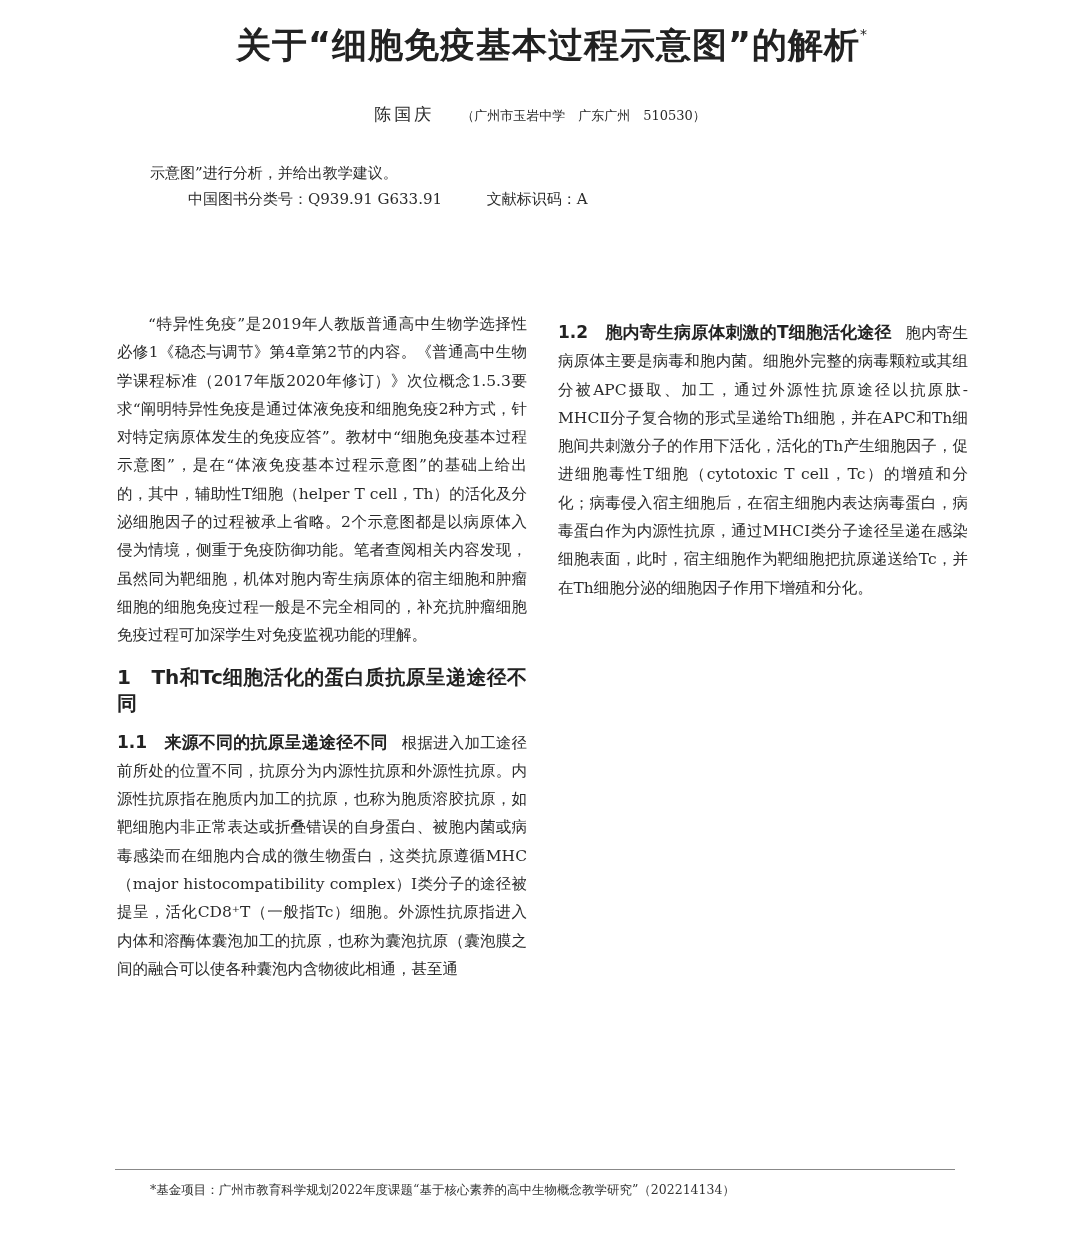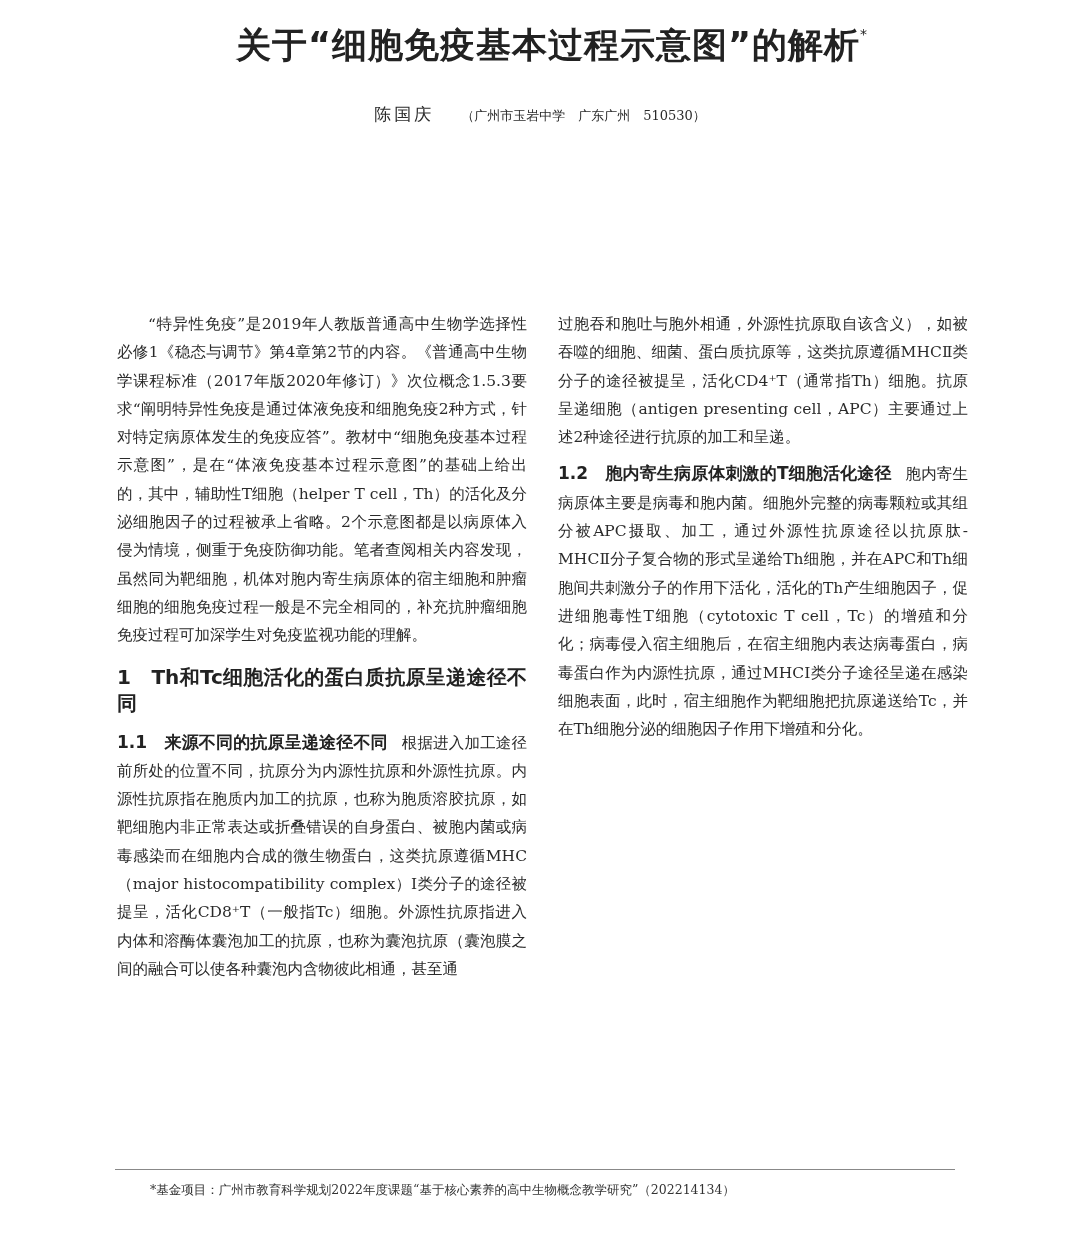--- a/index.html
+++ b/index.html
@@ -30,27 +30,31 @@
 <body>
 
 <div class="title"><span>关于“细胞免疫基本过程示意图”的解析</span><sup>*</sup></div>
 
 <div class="author-line">
   <span class="author-name">陈国庆</span>
   <span class="affil">（广州市玉岩中学　广东广州　510530）</span>
 </div>
 
 <div class="abstract">
+  <div class="row">示意图”进行分析，并给出教学建议。</div>
+  <div class="row indent">
+    <span>中国图书分类号：Q939.91  G633.91</span>
+    <span style="margin-left:40px">文献标识码：A</span>
+  </div>
 </div>
 
 <div class="col left">
   <p>“特异性免疫”是2019年人教版普通高中生物学选择性必修1《稳态与调节》第4章第2节的内容。《普通高中生物学课程标准（2017年版2020年修订）》次位概念1.5.3要求“阐明特异性免疫是通过体液免疫和细胞免疫2种方式，针对特定病原体发生的免疫应答”。教材中“细胞免疫基本过程示意图”，是在“体液免疫基本过程示意图”的基础上给出的，其中，辅助性T细胞（helper T cell，Th）的活化及分泌细胞因子的过程被承上省略。2个示意图都是以病原体入侵为情境，侧重于免疫防御功能。笔者查阅相关内容发现，虽然同为靶细胞，机体对胞内寄生病原体的宿主细胞和肿瘤细胞的细胞免疫过程一般是不完全相同的，补充抗肿瘤细胞免疫过程可加深学生对免疫监视功能的理解。</p>
   <div class="h1">1　Th和Tc细胞活化的蛋白质抗原呈递途径不同</div>
   <p class="noindent"><span class="h2">1.1　来源不同的抗原呈递途径不同</span><span>根据进入加工途径前所处的位置不同，抗原分为内源性抗原和外源性抗原。内源性抗原指在胞质内加工的抗原，也称为胞质溶胶抗原，如靶细胞内非正常表达或折叠错误的自身蛋白、被胞内菌或病毒感染而在细胞内合成的微生物蛋白，这类抗原遵循MHC（major histocompatibility complex）Ⅰ类分子的途径被提呈，活化CD8⁺T（一般指Tc）细胞。外源性抗原指进入内体和溶酶体囊泡加工的抗原，也称为囊泡抗原（囊泡膜之间的融合可以使各种囊泡内含物彼此相通，甚至通</span></p>
 </div>
 
 <div class="col right">
-  <p class="noindent">过胞吞和胞吐与胞外相通，外源性抗原取自该含义），如被吞噬的细胞、细菌、蛋白质抗原等，这类抗原遵循MHCⅡ类分子的途径被提呈，活化CD4⁺T（通常指Th）细胞。抗原呈递细胞（antigen presenting cell，APC）主要通过上述2种途径进行抗原的加工和呈递。</p>
   <p class="noindent" style="margin-top:8px"><span class="h2">1.2　胞内寄生病原体刺激的T细胞活化途径</span><span>胞内寄生病原体主要是病毒和胞内菌。细胞外完整的病毒颗粒或其组分被APC摄取、加工，通过外源性抗原途径以抗原肽-MHCⅡ分子复合物的形式呈递给Th细胞，并在APC和Th细胞间共刺激分子的作用下活化，活化的Th产生细胞因子，促进细胞毒性T细胞（cytotoxic T cell，Tc）的增殖和分化；病毒侵入宿主细胞后，在宿主细胞内表达病毒蛋白，病毒蛋白作为内源性抗原，通过MHCⅠ类分子途径呈递在感染细胞表面，此时，宿主细胞作为靶细胞把抗原递送给Tc，并在Th细胞分泌的细胞因子作用下增殖和分化。</span></p>
 </div>
 
 <div class="footrule"></div>
 <div class="footnote">*基金项目：广州市教育科学规划2022年度课题“基于核心素养的高中生物概念教学研究”（202214134）</div>
 
 </body></html>

